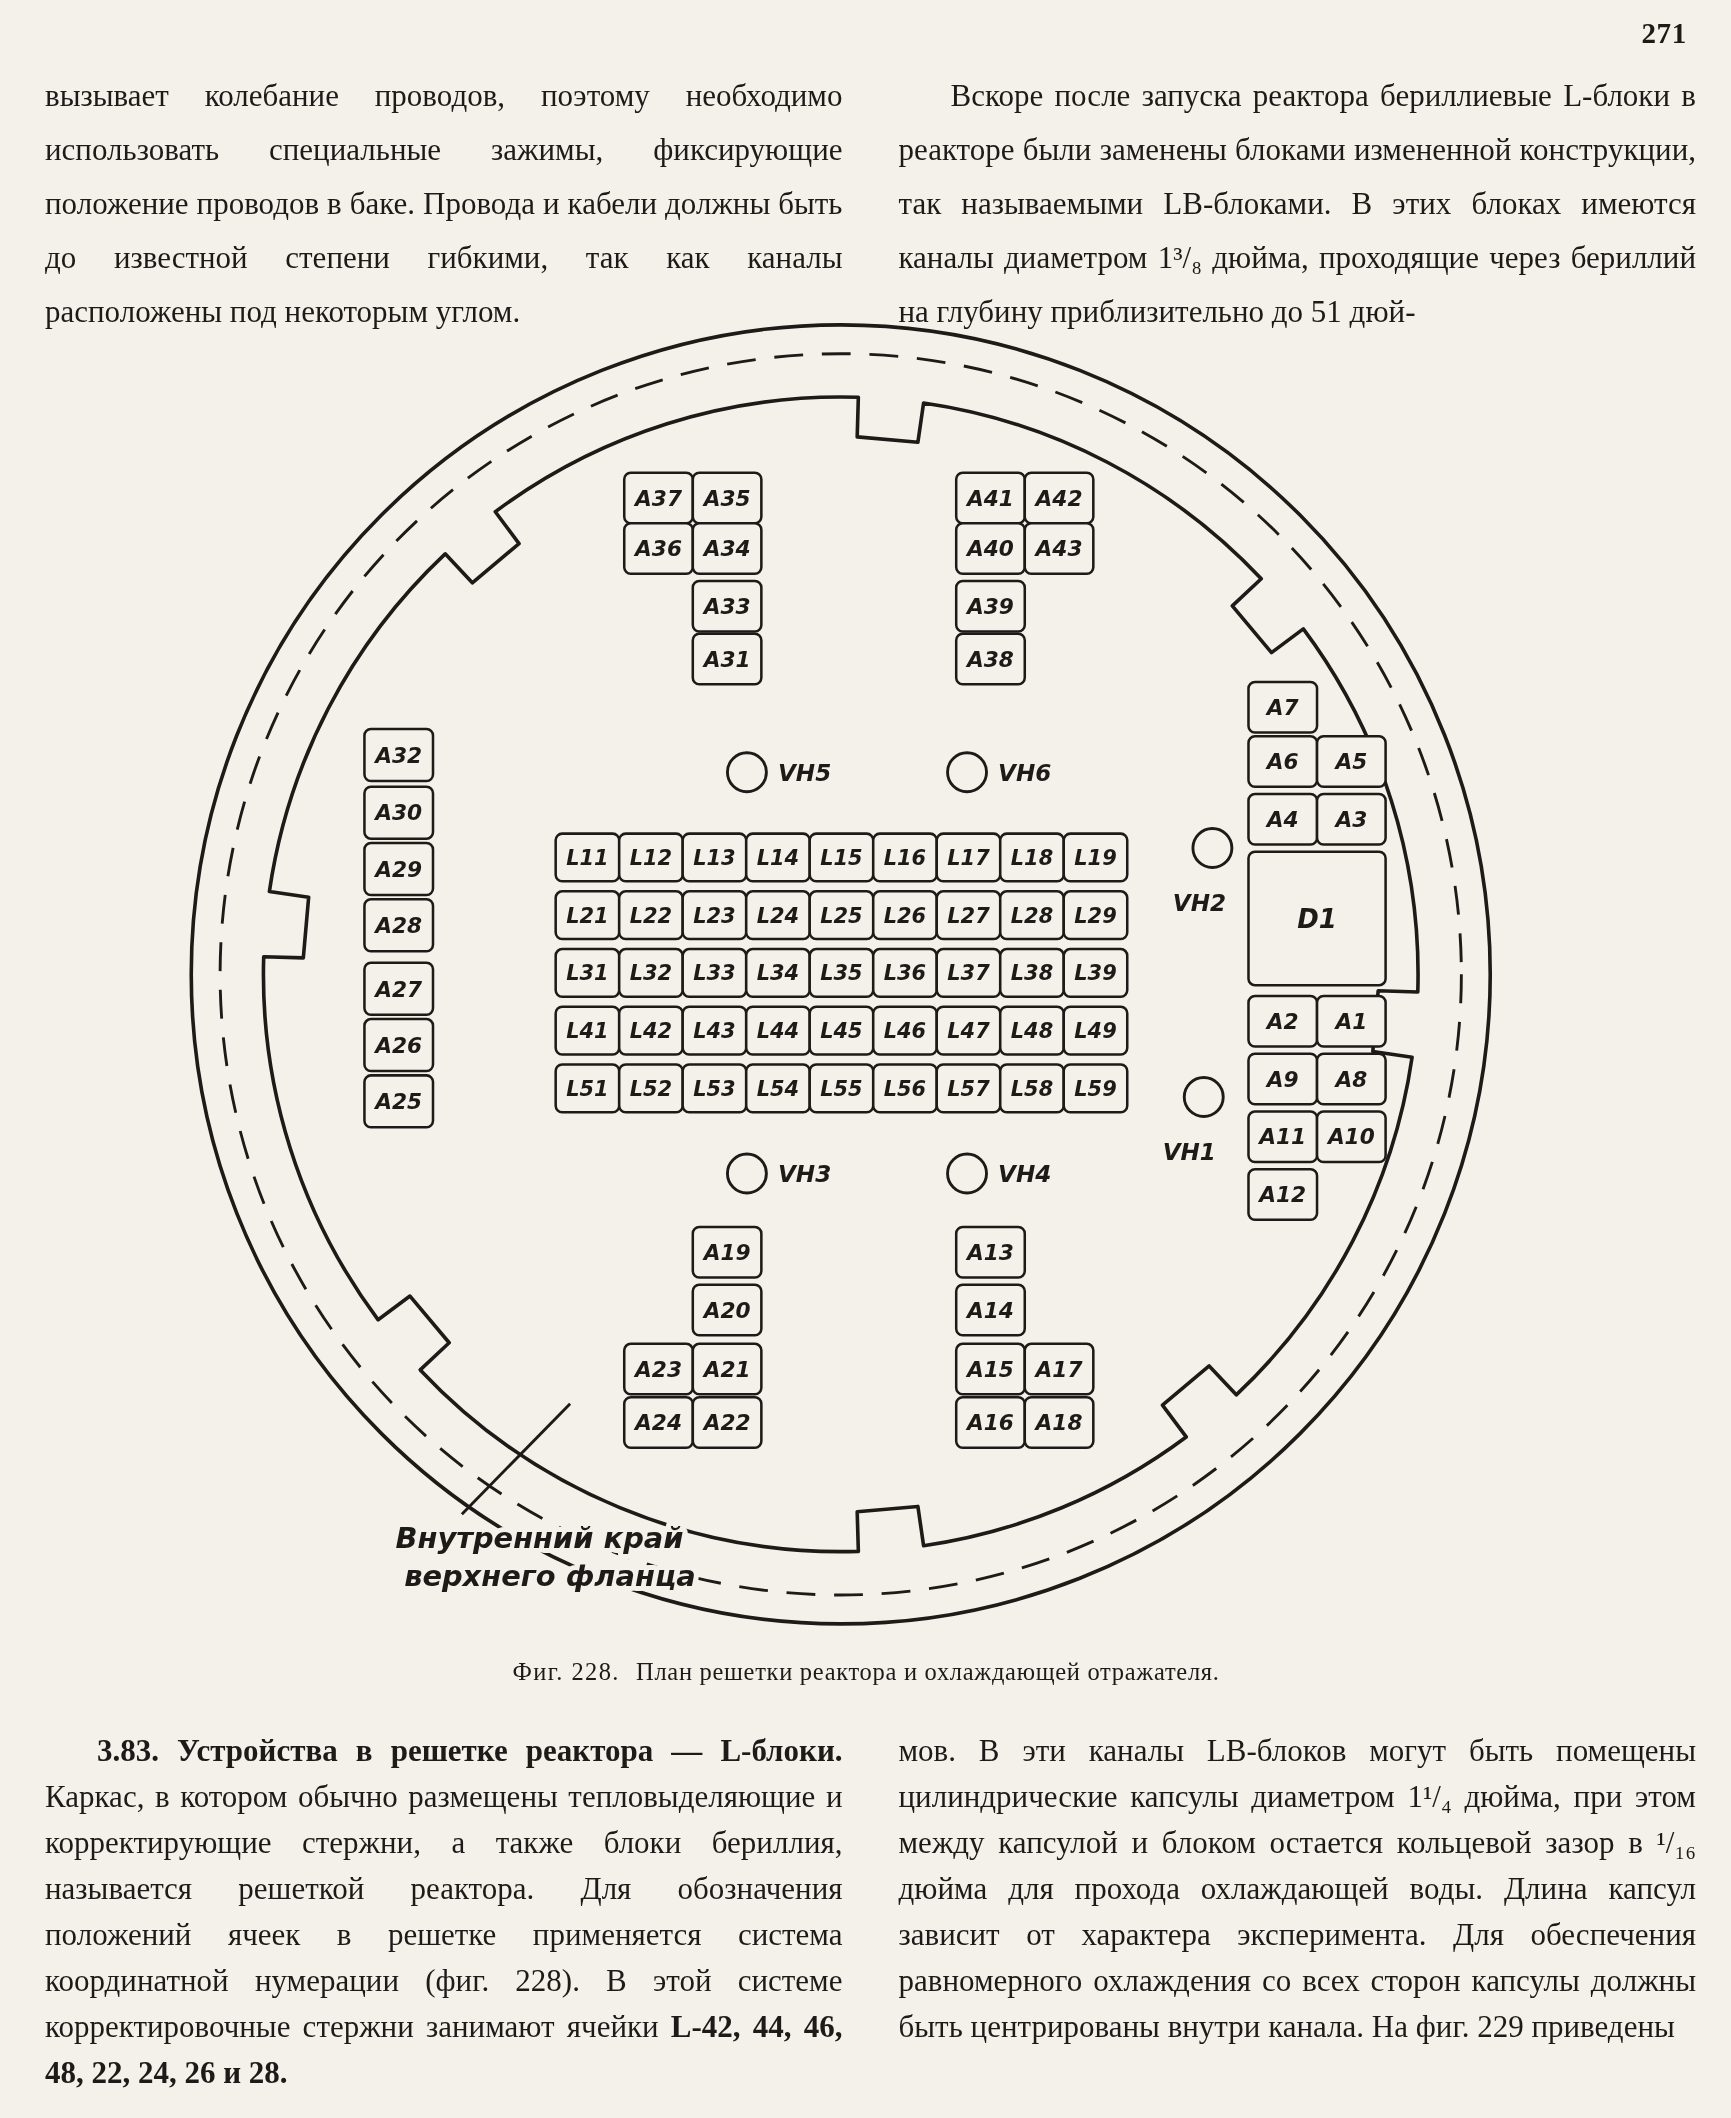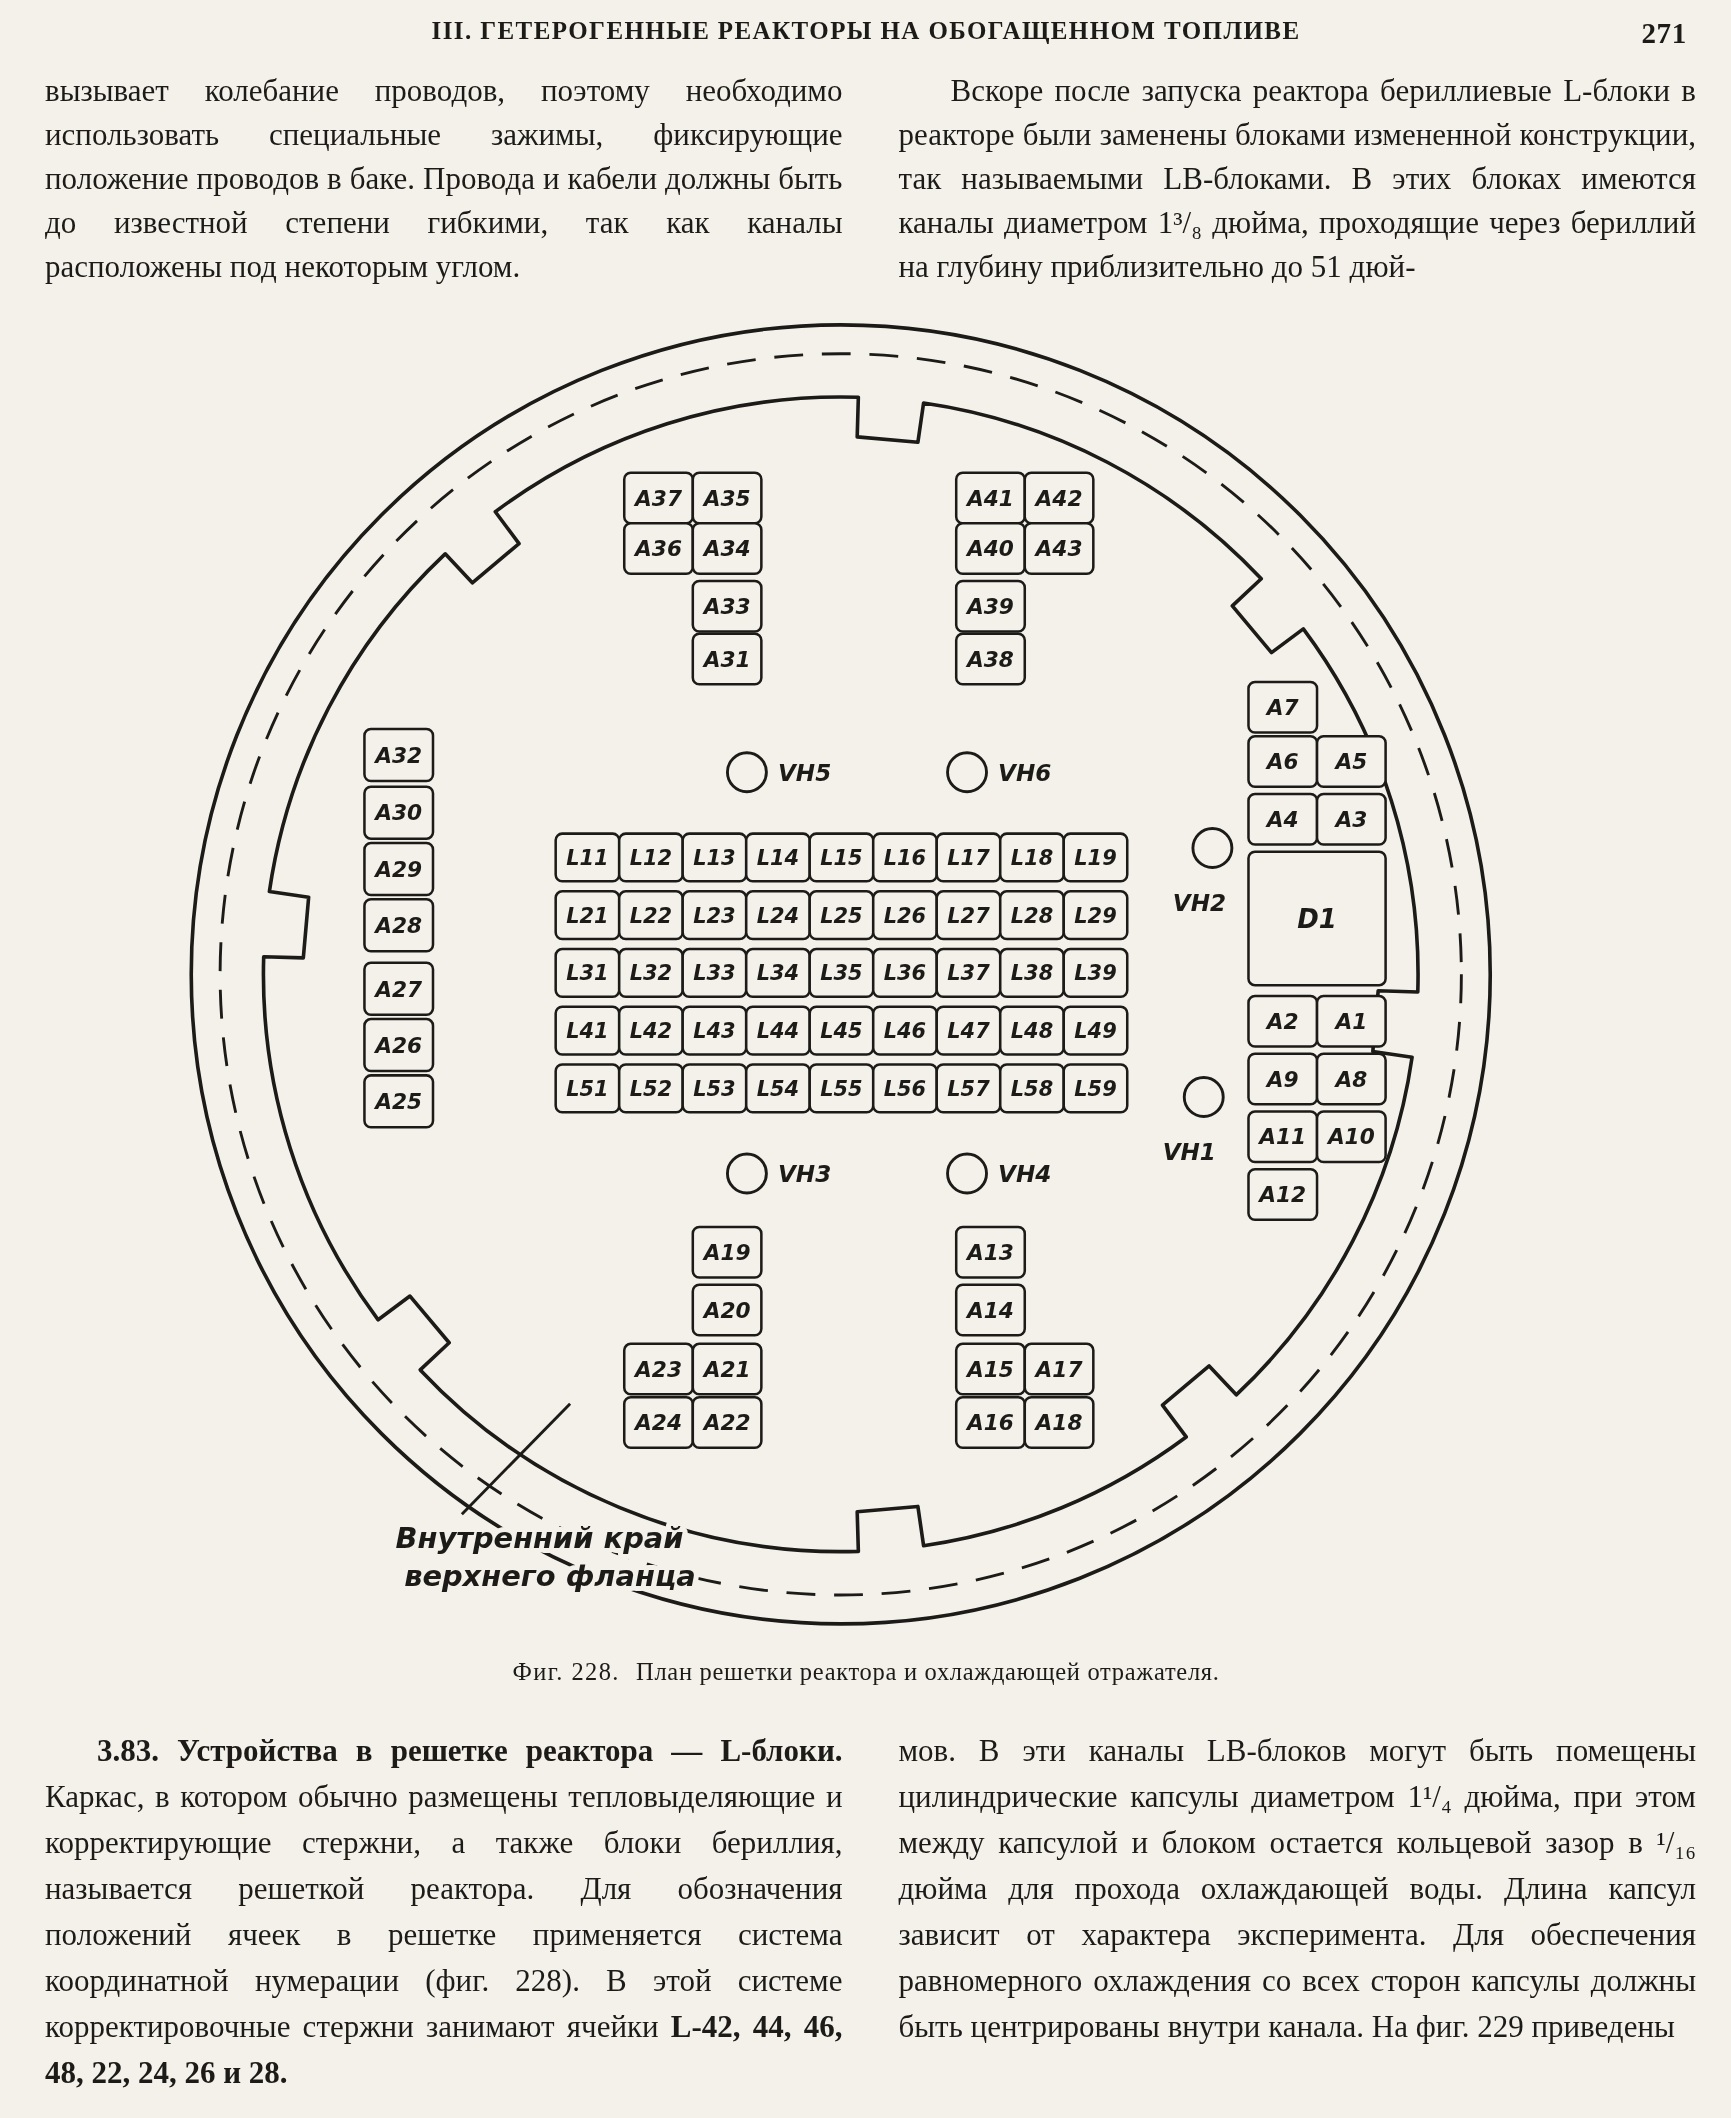--- a/index.html
+++ b/index.html
@@ -26,21 +26,21 @@
   .twocol{
     position:absolute; left:45px; width:1651px;
     display:flex; gap:56px;
   }
   .twocol.top{ top:69px; }
   .twocol.bottom{ top:1728px; }
   .col{
     flex:1; margin:0;
     font-size:31px; text-align:justify;
   }
-  .twocol.top .col{ line-height:44px; }
+  .twocol.top .col{ line-height:54px; }
   .twocol.bottom .col{ line-height:46px; }
   .indent{ text-indent:52px; }
   .noindent{ text-indent:0; }
   .caption{
     position:absolute; top:1658px; left:0; width:1732px;
     text-align:center; font-size:24.5px;
   }
   .cap-label{ margin-right:10px; letter-spacing:1.4px; }
   .cap-text{ letter-spacing:0.7px; }
   svg{ position:absolute; left:0; top:0; pointer-events:none; }
@@ -244,21 +244,20 @@
       <text x="1383" y="1638" font-family="&quot;DejaVu Sans&quot;, sans-serif" font-size="32" font-style="italic" font-weight="bold" text-anchor="start" fill="#1c1b18">VH4</text>
       <circle cx="1035" cy="1070" r="27" fill="#f3f1ea" stroke="#1c1b18" stroke-width="4"></circle>
       <text x="1078" y="1082" font-family="&quot;DejaVu Sans&quot;, sans-serif" font-size="32" font-style="italic" font-weight="bold" text-anchor="start" fill="#1c1b18">VH5</text>
       <circle cx="1340" cy="1070" r="27" fill="#f3f1ea" stroke="#1c1b18" stroke-width="4"></circle>
       <text x="1383" y="1082" font-family="&quot;DejaVu Sans&quot;, sans-serif" font-size="32" font-style="italic" font-weight="bold" text-anchor="start" fill="#1c1b18">VH6</text>
       <text x="548" y="2145" font-family="&quot;DejaVu Sans&quot;, sans-serif" font-size="40" font-style="italic" font-weight="bold" text-anchor="start" fill="#1c1b18" stroke="#f3f1ea" stroke-width="14" paint-order="stroke" stroke-linejoin="round">Внутренний край</text>
       <text x="560" y="2197" font-family="&quot;DejaVu Sans&quot;, sans-serif" font-size="40" font-style="italic" font-weight="bold" text-anchor="start" fill="#1c1b18" stroke="#f3f1ea" stroke-width="14" paint-order="stroke" stroke-linejoin="round">верхнего фланца</text>
     </svg>
 
   <div class="header">
-    <span class="header-title">III. ГЕТЕРОГЕННЫЕ РЕАКТОРЫ НА ОБОГАЩЕННОМ ТОПЛИВЕ</span>
     <span class="page-num">271</span>
   </div>
 
   <div class="twocol top">
     <p class="col noindent">вызывает колебание проводов, поэтому необходимо использовать специальные зажимы, фиксирующие положение проводов в баке. Провода и кабели должны быть до известной степени гибкими, так как каналы расположены под некоторым углом.</p>
     <p class="col indent">Вскоре после запуска реактора бериллиевые L-блоки в реакторе были заменены блоками измененной конструкции, так называемыми LB-блоками. В этих блоках имеются каналы диаметром 1³/₈ дюйма, проходящие через бериллий на глубину приблизительно до 51 дюй-</p>
   </div>
 
   <div class="caption">
     <span class="cap-label">Фиг. 228.</span>

